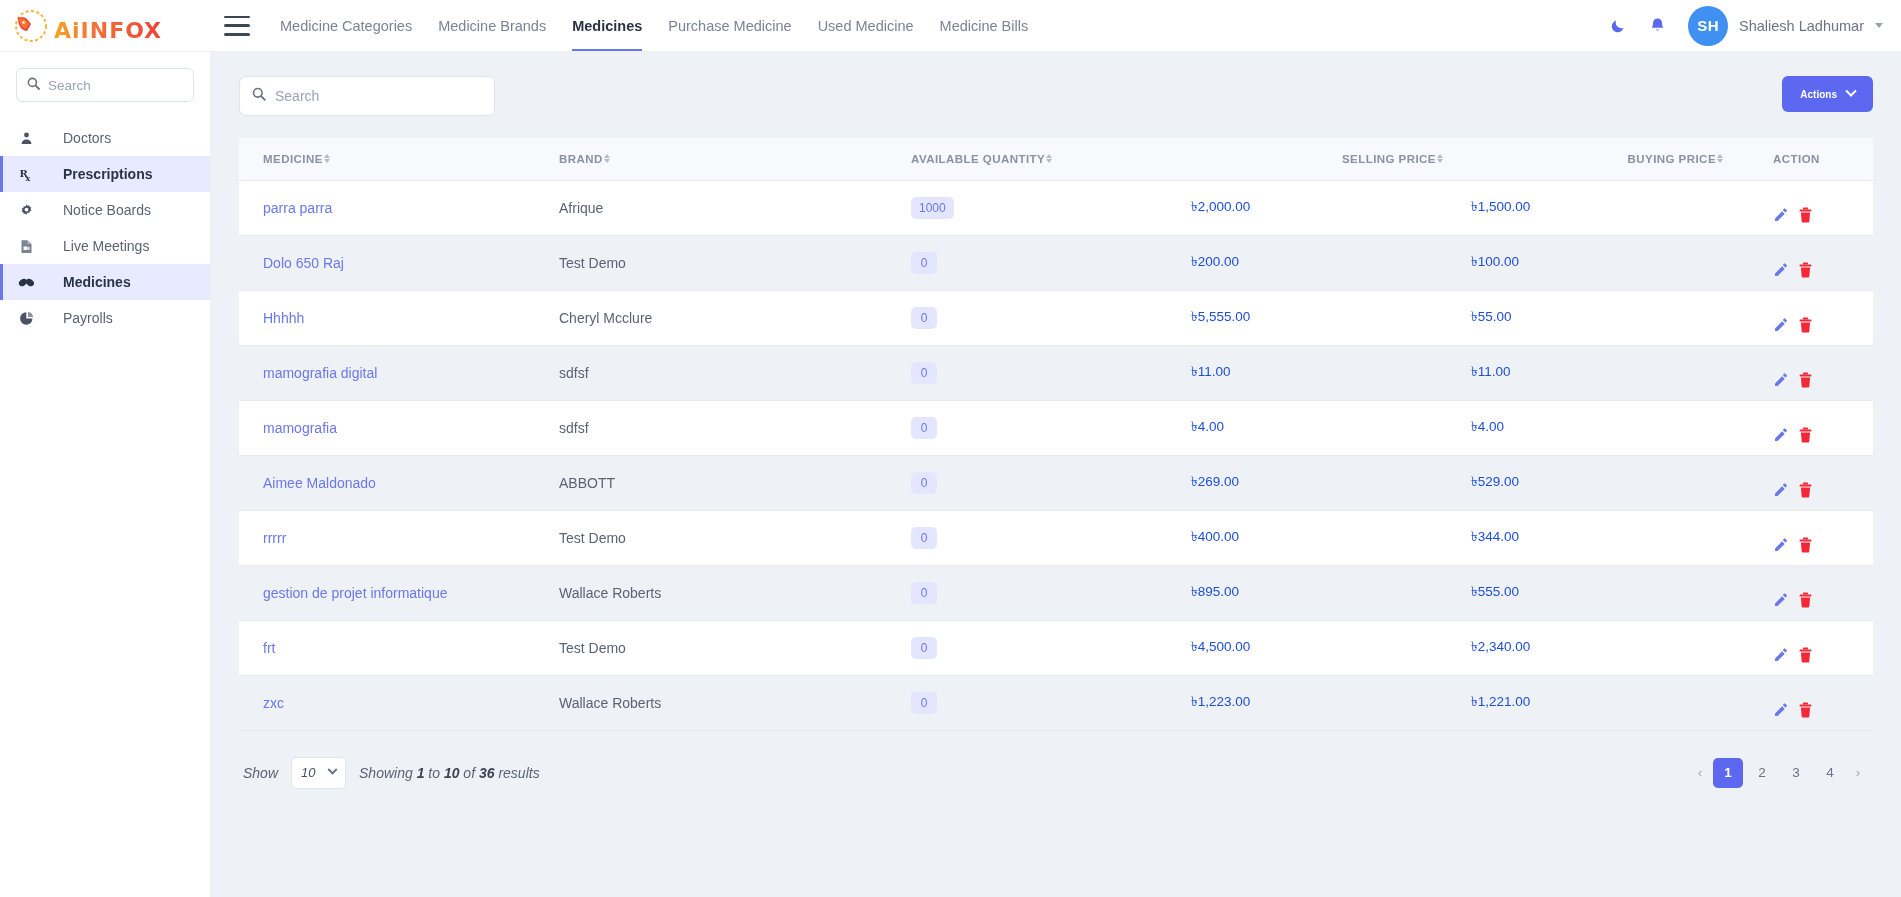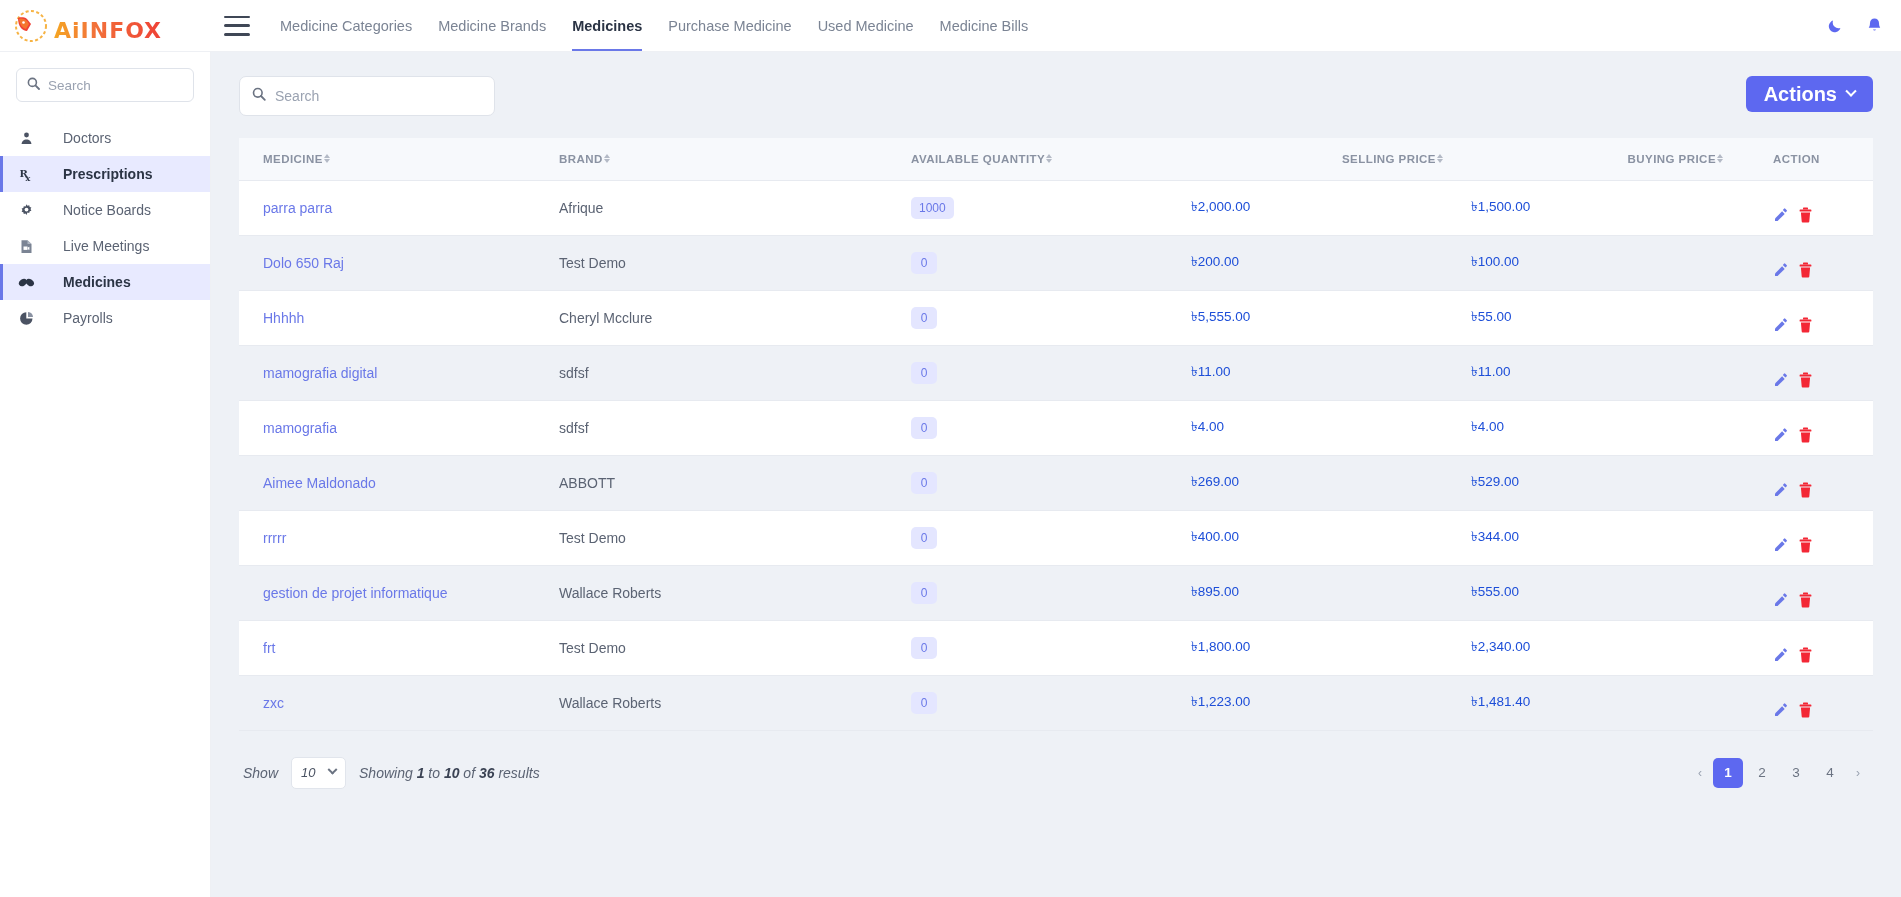--- a/index.html
+++ b/index.html
@@ -97,21 +97,21 @@
     border: 1px solid #dfe3ea; border-radius: 7px;
     display: flex; align-items: center; gap: 9px; padding: 0 12px;
   }
   .main-search input {
     border: none; outline: none; font-size: 14px; color: #5b6373;
     width: 100%; background: transparent; font-family: "Liberation Sans", sans-serif;
   }
   .main-search input::placeholder { color: #9aa2b1; }
   .actions-btn {
     height: 36px; background: #5d68f0; color: #fff; border: none; border-radius: 6px;
-    font-size: 20px; font-weight: 600; padding: 0 18px; cursor: pointer;
+    font-size: 10px; font-weight: 600; padding: 0 18px; cursor: pointer;
     display: flex; align-items: center; gap: 10px;
     font-family: "Liberation Sans", sans-serif;
   }
   .chev { width: 8px; height: 8px; border-right: 2px solid #fff; border-bottom: 2px solid #fff; transform: rotate(45deg) translate(-2px,-2px); }
 
   
   .table { width: 100%; border-collapse: collapse; table-layout: fixed; }
   .table thead th {
     background: #f7f9fc; color: #8a92a2; font-size: 11.5px; font-weight: 600;
     letter-spacing: .45px; text-transform: uppercase;
@@ -210,20 +210,25 @@
       <svg width="17" height="17" viewBox="0 0 17 17">
           <path d="M13.4 10.9A5.7 5.7 0 0 1 6.1 3.6a5.9 5.9 0 1 0 7.3 7.3z" fill="#5d68f0"></path>
         </svg>
     </span>
     <span class="icon-btn">
       <svg width="17" height="18" viewBox="0 0 17 18">
         <path d="M8.5 1.6c-2.6 0-4.5 2-4.5 4.5 0 3.4-1.2 4.6-1.2 4.6h11.4s-1.2-1.2-1.2-4.6c0-2.5-1.9-4.5-4.5-4.5z" fill="#5d68f0"></path>
         <path d="M7 12.4a1.6 1.6 0 0 0 3 0z" fill="#5d68f0"></path>
       </svg>
     </span>
+    <div class="userbox">
+      <div class="avatar">SH</div>
+      <span class="username">Shaliesh Ladhumar</span>
+      <span class="caret-down"></span>
+    </div>
   </div>
 </div>
 
 <div class="bodywrap">
 
   <aside class="sidebar">
     <div class="side-search">
       <span>
         <svg width="13" height="13" viewBox="0 0 13 13">
             <circle cx="5.4" cy="5.4" r="4" fill="none" stroke="#6b7382" stroke-width="1.6"></circle>
@@ -574,21 +579,21 @@
                     <path d="M2.9 5.4h9.2l-.8 9.2a1 1 0 0 1-1 .9H4.7a1 1 0 0 1-1-.9z" fill="#f32735"></path>
                   </svg>
                 </span>
               </div>
             </td>
           </tr>
           <tr class="odd">
             <td class="c-med"><span class="med-link">frt</span></td>
             <td class="c-brand"><span>Test Demo</span></td>
             <td class="c-qty"><span class="qty-badge">0</span></td>
-            <td class="c-sell"><span class="price">৳1,800.00</span></td>
+            <td class="c-sell"><span class="price">৳4,500.00</span></td>
             <td class="c-buy"><span class="price">৳2,340.00</span></td>
             <td class="c-act">
               <div class="act-cell">
                 <span class="act-btn">
                   <svg width="16" height="16" viewBox="0 0 16 16">
                     <path d="M2 11.4V14h2.6l7.1-7.1-2.6-2.6z" fill="#6a78e8"></path>
                     <path d="M13.8 3.2 12.3 1.7a.9.9 0 0 0-1.3 0l-1.2 1.2 2.6 2.6 1.4-1.3a.9.9 0 0 0 0-1z" fill="#6a78e8"></path>
                     <rect x="1" y="1" width="9" height="14" fill="none"></rect>
                   </svg>
                 </span>
@@ -600,21 +605,21 @@
                   </svg>
                 </span>
               </div>
             </td>
           </tr>
           <tr class="even">
             <td class="c-med"><span class="med-link">zxc</span></td>
             <td class="c-brand"><span>Wallace Roberts</span></td>
             <td class="c-qty"><span class="qty-badge">0</span></td>
             <td class="c-sell"><span class="price">৳1,223.00</span></td>
-            <td class="c-buy"><span class="price">৳1,481.40</span></td>
+            <td class="c-buy"><span class="price">৳1,221.00</span></td>
             <td class="c-act">
               <div class="act-cell">
                 <span class="act-btn">
                   <svg width="16" height="16" viewBox="0 0 16 16">
                     <path d="M2 11.4V14h2.6l7.1-7.1-2.6-2.6z" fill="#6a78e8"></path>
                     <path d="M13.8 3.2 12.3 1.7a.9.9 0 0 0-1.3 0l-1.2 1.2 2.6 2.6 1.4-1.3a.9.9 0 0 0 0-1z" fill="#6a78e8"></path>
                     <rect x="1" y="1" width="9" height="14" fill="none"></rect>
                   </svg>
                 </span>
                 <span class="act-btn">

